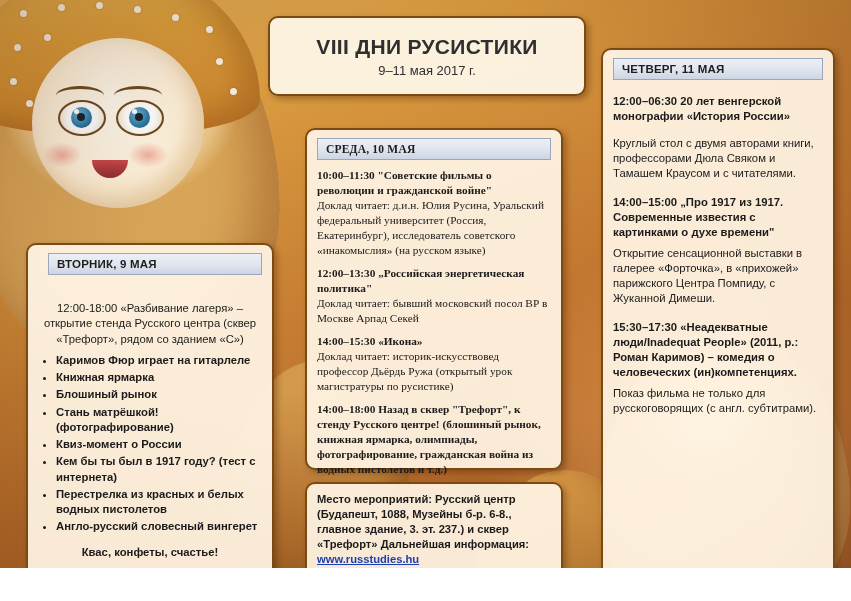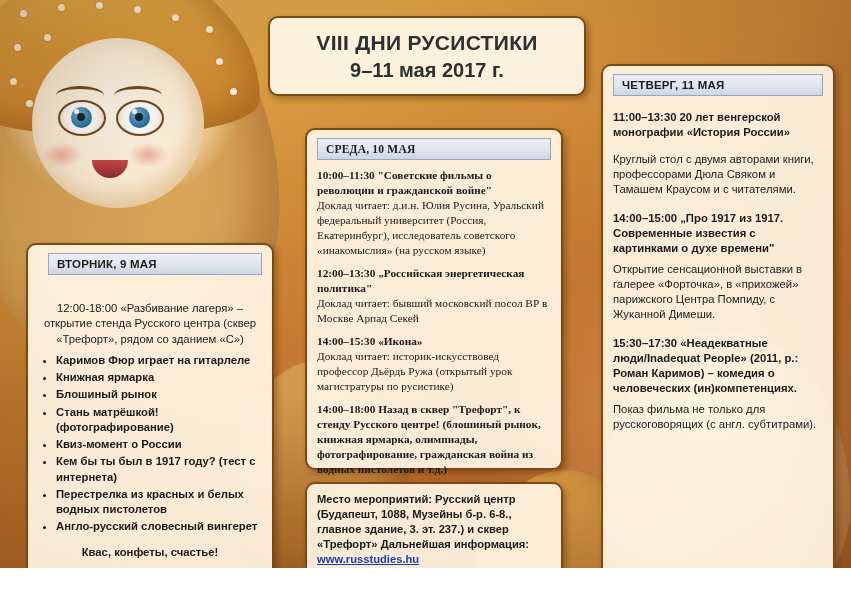--- a/index.html
+++ b/index.html
@@ -174,22 +174,22 @@
     justify-content: center;
     text-align: center;
   }
   .title-main {
     font-size: 21px;
     font-weight: bold;
     color: #2f2f2f;
     letter-spacing: 0.3px;
   }
   .title-sub {
-    font-size: 20px;
-    font-weight: bold;
+    font-size: 13px;
+    font-weight: normal;
     color: #2f2f2f;
     margin-top: 4px;
   }
 
   
   .day-head {
     background: linear-gradient(180deg, #eceff6 0%, #dfe4ee 55%, #cdd5e3 100%);
     border: 1px solid #9aa6bb;
     font-size: 11.5px;
     font-weight: bold;
@@ -261,21 +261,21 @@
   }
   .venue-phone {
     text-align: center;
     font-weight: bold;
     font-size: 11.2px;
     margin-top: 2px;
   }
 
   
   .thu-panel {
-    left: 601px; top: 64px;
+    left: 601px; top: 48px;
     width: 234px; height: 530px;
   }
   .thu-head { margin: 8px 10px 0 10px; }
 
   a { cursor: pointer; }
   ul { list-style-type: disc; }
 </style>
 </head>
 <body>
 
@@ -370,21 +370,21 @@
       <span>Дальнейшая информация: </span><a href="#">www.russtudies.hu</a>
       <div class="venue-phone">+36-1-485-5207</div>
     </div>
   </div>
 
   <div class="panel thu-panel">
     <div class="day-head thu-head">ЧЕТВЕРГ, 11 МАЯ</div>
 
 
     <div class="blk" style="margin-top:14px">
-      <b>11:00–13:30 20 лет венгерской монографии «История России»</b>
+      <b>12:00–06:30 20 лет венгерской монографии «История России»</b>
       <div style="margin-top:12px">Круглый стол с двумя авторами книги, профессорами Дюла Свяком и Тамашем Краусом и с читателями.</div>
     </div>
 
     <div class="blk" style="margin-top:14px">
       <b>14:00–15:00 „Про 1917 из 1917. Современные известия с картинками о духе времени"</b>
       <div style="margin-top:6px">Открытие сенсационной выставки в галерее «Форточка», в «прихожей» парижского Центра Помпиду, с Жуканной Димеши.</div>
     </div>
 
     <div class="blk" style="margin-top:14px">
       <b>15:30–17:30 «Неадекватные люди/Inadequat People» (2011, р.: Роман Каримов) – комедия о человеческих (ин)компетенциях.</b>

